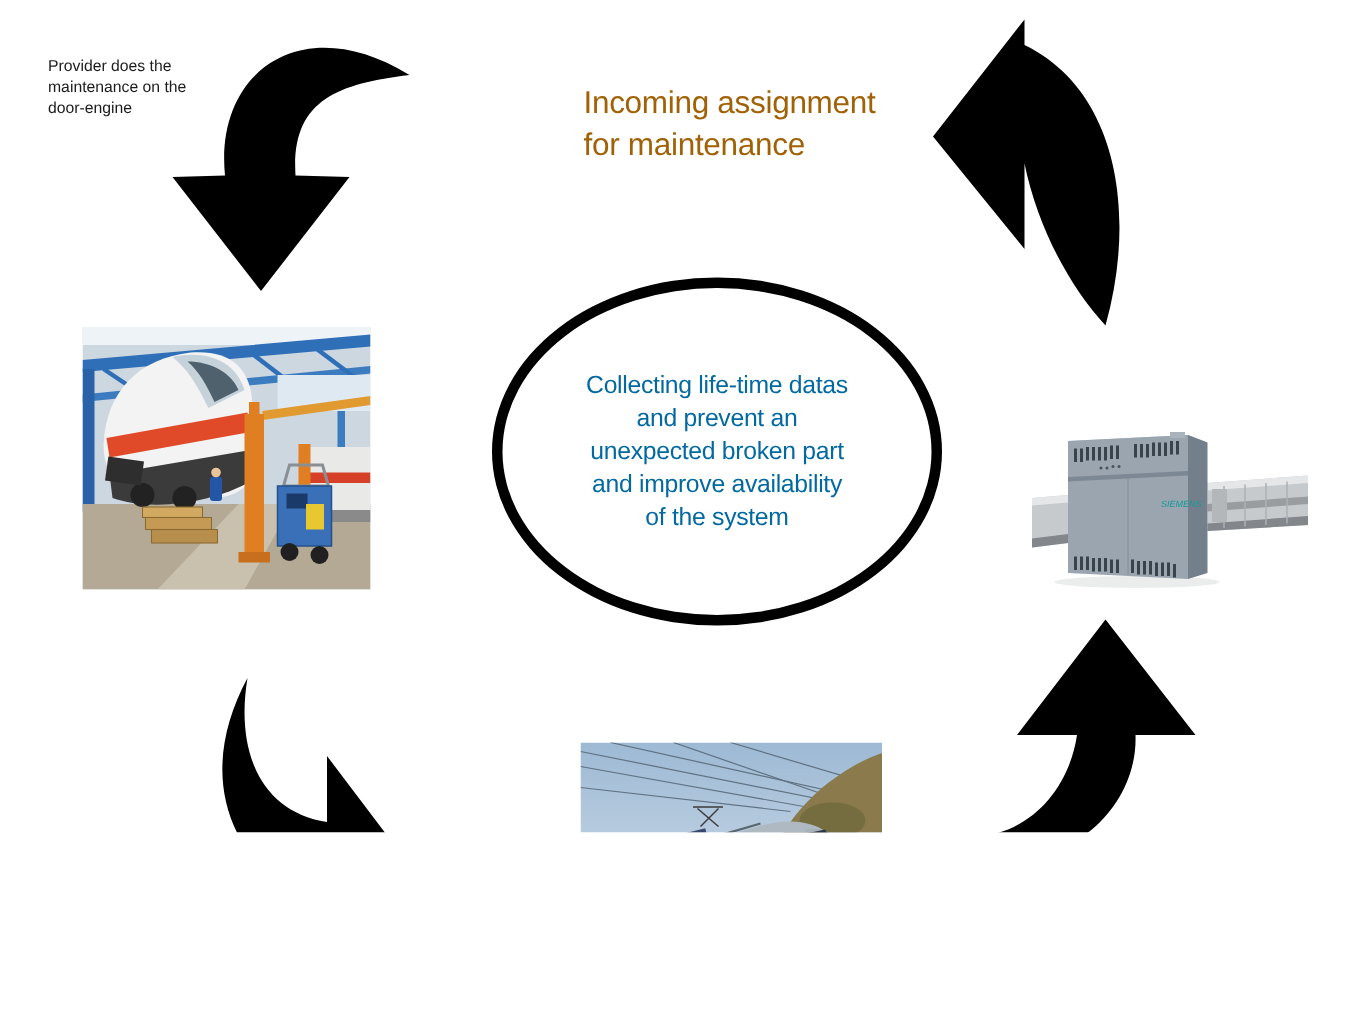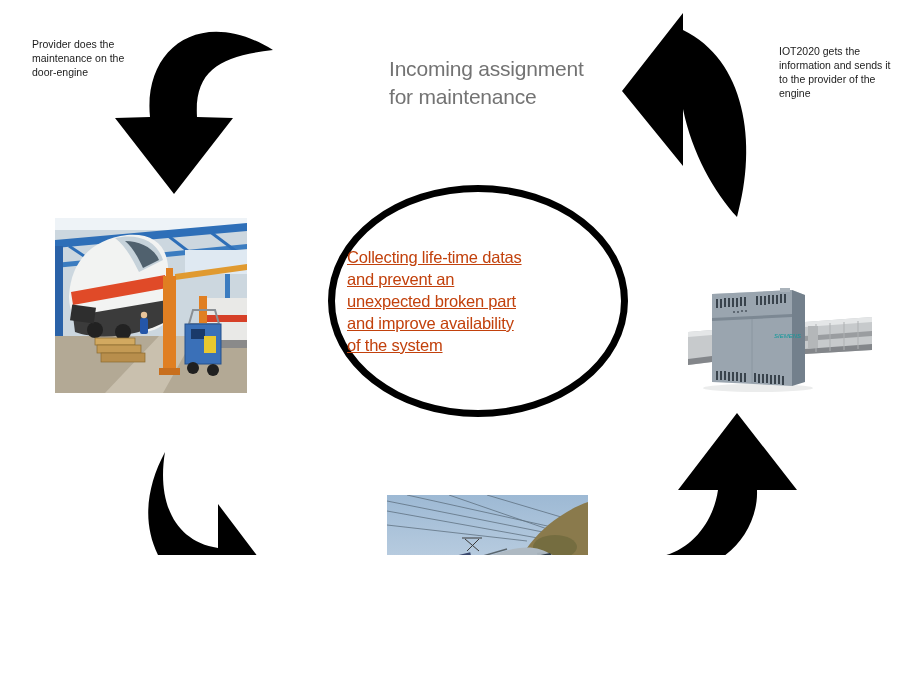--- a/index.html
+++ b/index.html
@@ -10,30 +10,30 @@
   .arrows{position:absolute;left:0;top:0;width:899px;height:675px;pointer-events:none;}
   .note{
     position:absolute;font-size:10.5px;line-height:14px;white-space:pre-line;color:#1b1b1b;
   }
   .note-tl{left:32px;top:37px;width:140px;}
   .note-tr{left:779px;top:44px;width:118px;}
   .note-bl{left:18px;top:479px;width:150px;}
   .note-br{left:762px;top:546px;width:136px;}
   .heading{
     position:absolute;left:389px;top:55px;font-size:21px;line-height:28px;
-    white-space:pre-line;color:#737373;letter-spacing:-0.2px;
+    white-space:pre-line;color:#a16207;letter-spacing:-0.2px;
   }
   .ellipse{
     position:absolute;left:328px;top:185px;width:300px;height:232px;box-sizing:border-box;
     border:7px solid #000;border-radius:50%;background:#fff;
     display:flex;align-items:center;justify-content:center;
   }
   .ellipse-text{
-    font-size:16.5px;line-height:22px;text-align:left;white-space:pre-line;
-    color:#c2410c;width:262px;letter-spacing:-0.2px;text-decoration:underline;
+    font-size:16.5px;line-height:22px;text-align:center;white-space:pre-line;
+    color:#0369a1;width:262px;letter-spacing:-0.2px;
   }
   .photo{position:absolute;display:block;}
   .photo-workshop{left:55px;top:218px;}
   .photo-iot{left:688px;top:286px;}
   .photo-tgv{left:387px;top:495px;}
 </style>
 </head>
 <body>
 
 <div class="canvas">
@@ -45,24 +45,20 @@
     <path d="M638,557 C679,563 712,531 718,490 L678,490 L737,413 L797,490 L757,490 C759,544 699,595 638,557 Z" fill="#000"></path>
   </svg>
 
   <div class="note note-tl">Provider does the
 maintenance on the
 door-engine</div>
 
   <div class="heading">Incoming assignment
 for maintenance</div>
 
-  <div class="note note-tr">IOT2020 gets the
-information and sends it
-to the provider of the
-engine</div>
 
 
 
   <div class="ellipse">
     <div class="ellipse-text">Collecting life-time datas
 and prevent an
 unexpected broken part
 and improve availability
 of the system</div>
   </div>

